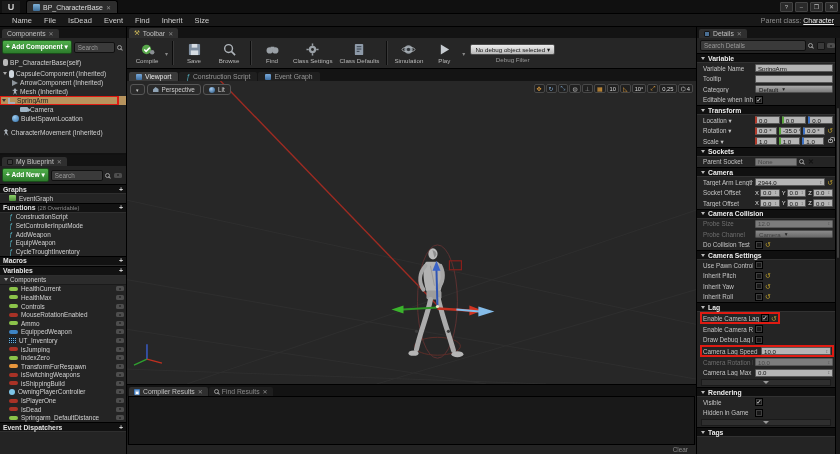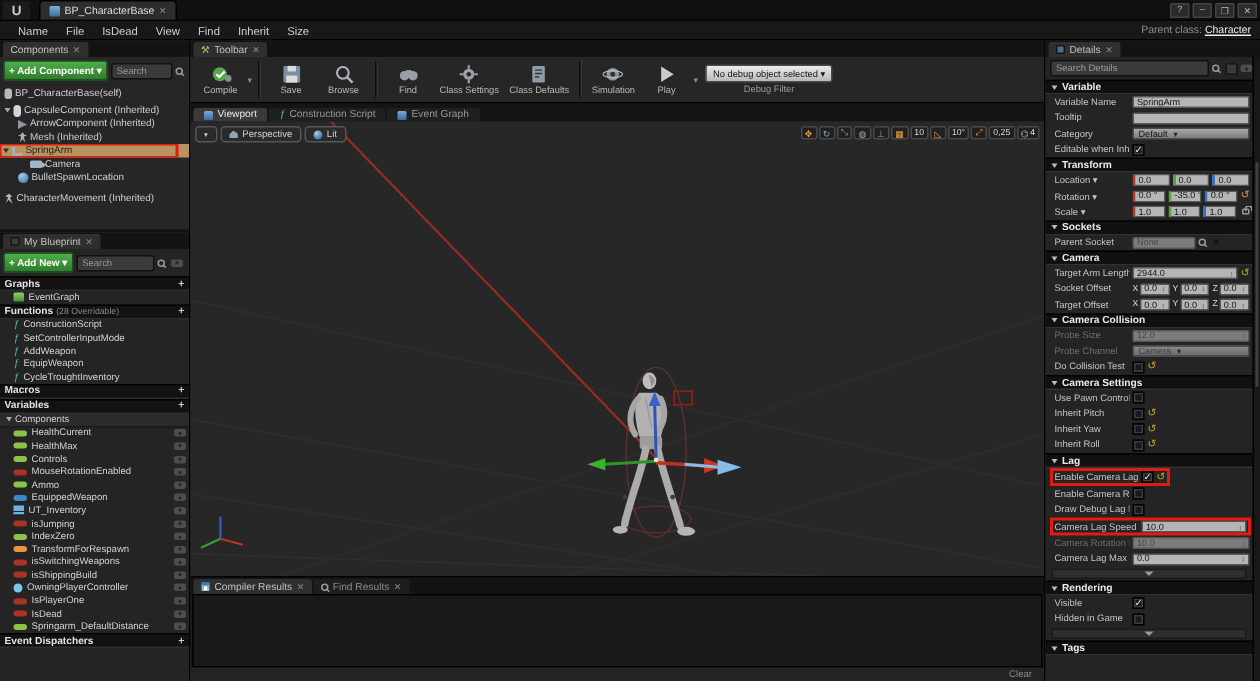--- a/index.html
+++ b/index.html
@@ -144,21 +144,21 @@
       <div class="wbtn">–</div>
       <div class="wbtn">❐</div>
       <div class="wbtn">✕</div>
     </div>
   </div>
 
   <div class="menubar">
     <span class="mitem">Name</span>
     <span class="mitem">File</span>
     <span class="mitem">IsDead</span>
-    <span class="mitem">View</span>
+    <span class="mitem">Event</span>
     <span class="mitem">Find</span>
     <span class="mitem">Inherit</span>
     <span class="mitem">Size</span>
     <span class="parentclass">
       <span>Parent class:</span>
       <span class="val">Character</span>
     </span>
   </div>
 
   <div class="main">

